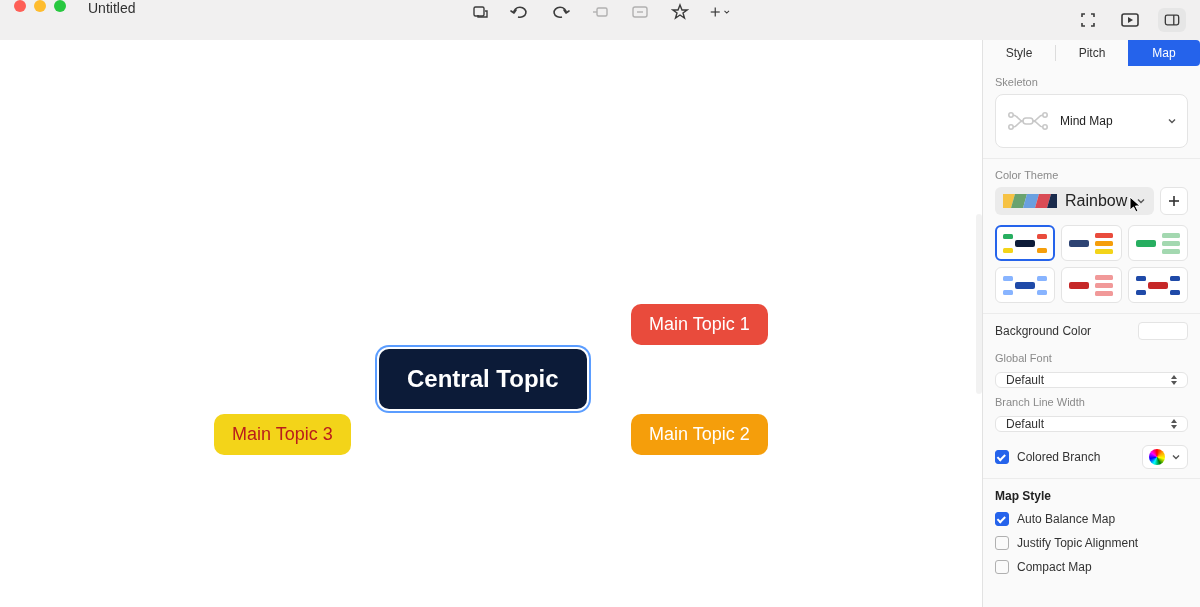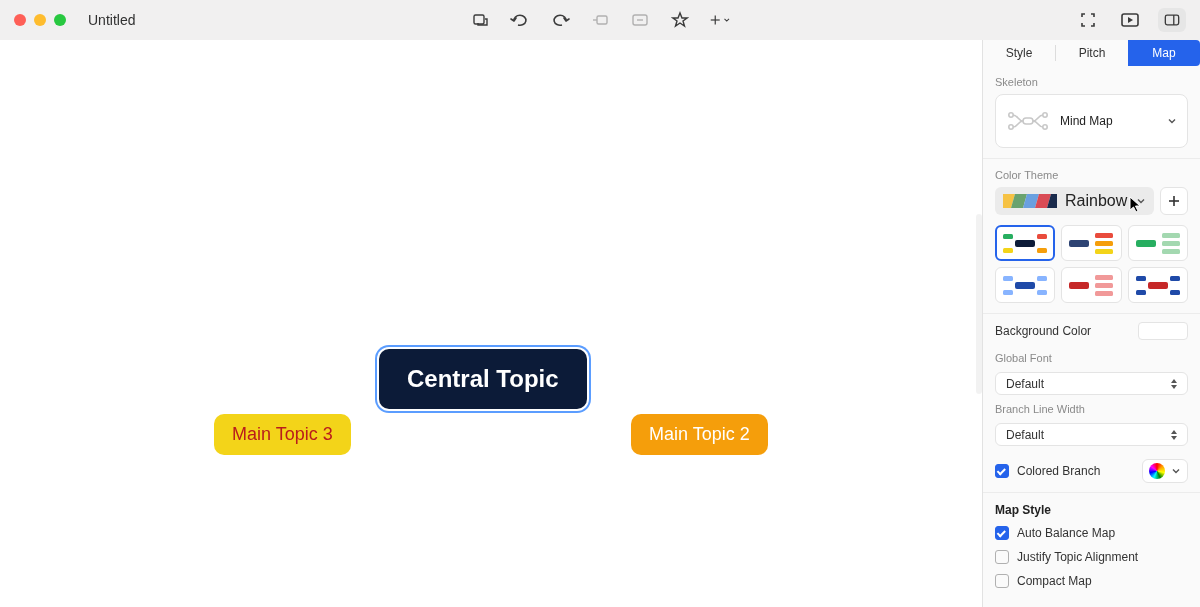--- a/index.html
+++ b/index.html
@@ -1,17 +1,17 @@
 <!DOCTYPE html>
 <html><head>
 <meta charset="utf-8">
 <style>
   * { box-sizing: border-box; margin: 0; padding: 0; }
   html, body { width: 1200px; height: 607px; font-family: -apple-system, "Helvetica Neue", Arial, sans-serif; overflow: hidden; background: #fff; }
-  .titlebar { height: 40px; background: #f1f0f0; display: flex; align-items: center; padding: 0 14px; position: relative; }
+  .titlebar { height: 40px; background: #f1f0f0; display: flex; padding: 0 14px; position: relative; }
   .traffic { display: flex; gap: 8px; margin-right: 22px; }
   .dot { width: 12px; height: 12px; border-radius: 50%; }
   .dot.red { background: #fe5f57; }
   .dot.yellow { background: #febc2e; }
   .dot.green { background: #28c840; }
   .title { font-size: 14px; font-weight: 500; color: #303030; }
   .tb-center { position: absolute; left: 50%; transform: translateX(-50%); display: flex; gap: 12px; align-items: center; }
   .tb-right { margin-left: auto; display: flex; gap: 14px; align-items: center; }
   .tb-btn { width: 28px; height: 24px; display: flex; align-items: center; justify-content: center; cursor: pointer; color: #3b3b3b; border-radius: 4px; }
   .tb-btn svg { display: block; }
@@ -45,21 +45,21 @@
   .theme-swatch { width: 54px; height: 14px; flex-shrink: 0; }
   .theme-text { font-size: 16px; color: #222; flex: 1; }
   .theme-add { width: 28px; height: 28px; background: #fff; border: 1px solid #e4e4e4; border-radius: 6px; display: flex; align-items: center; justify-content: center; }
   .theme-grid { display: grid; grid-template-columns: repeat(3, 1fr); gap: 6px; margin-top: 10px; }
   .theme-card { background: #fff; border: 1px solid #e4e4e4; border-radius: 6px; height: 36px; padding: 4px; display:flex; align-items:center; justify-content:center; }
   .theme-card.selected { border: 2px solid #2563eb; }
 
   .row { display: flex; align-items: center; justify-content: space-between; padding: 8px 12px; }
   .row .lbl { font-size: 12px; color: #333; }
   .color-swatch { width: 50px; height: 18px; background: #fff; border: 1px solid #e4e4e4; border-radius: 4px; }
-  .select { background: #fff; border: 1px solid #e4e4e4; border-radius: 6px; height: 23px; margin: 0 12px 8px; display: flex; align-items: center; padding: 0 10px; font-size: 12px; gap: 6px; }
+  .select { background: #fff; border: 1px solid #e4e4e4; border-radius: 6px; height: 16px; margin: 0 12px 8px; display: flex; align-items: center; padding: 0 10px; font-size: 12px; gap: 6px; }
   .select .txt { flex: 1; }
   .sort-icn { display:flex; flex-direction:column; gap:2px; }
   .sort-icn span { display:block; width:0; height:0; border-left:3px solid transparent; border-right:3px solid transparent; }
   .sort-icn .up { border-bottom:4px solid #555; }
   .sort-icn .dn { border-top:4px solid #555; }
   .cb-row { display: flex; align-items: center; gap: 8px; padding: 5px 12px; }
   .cb { width: 14px; height: 14px; border: 1px solid #b0b0b0; border-radius: 3px; display:flex; align-items:center; justify-content:center; }
   .cb.checked { background: #2563eb; border-color: #2563eb; }
   .cb.checked::after { content: ""; width: 6px; height: 3px; border: 2px solid #fff; border-top: none; border-right: none; transform: rotate(-45deg) translate(0,-1px); }
   .cb-label { font-size: 12px; color: #333; flex:1; }
@@ -151,20 +151,21 @@
 </div>
 
 <div class="workspace">
   <svg class="edges">
     <path d="M589 320 C 614 300, 632 282, 642 282" stroke="#e94b3c" stroke-width="3" fill="none"></path>
     <path d="M589 354 C 614 374, 632 392, 642 392" stroke="#f59e0b" stroke-width="3" fill="none"></path>
     <path d="M379 354 C 354 374, 336 392, 326 392" stroke="#f3d419" stroke-width="3" fill="none"></path>
     <path d="M379 320 C 354 300, 336 282, 326 282" stroke="#27ae60" stroke-width="3" fill="none"></path>
   </svg>
   <div class="node central" style="left:379px; top:309px;">Central Topic</div>
+  <div class="node topic1" style="left:631px; top:264px;">Main Topic 1</div>
   <div class="node topic2" style="left:631px; top:374px;">Main Topic 2</div>
   <div class="node topic3" style="left:214px; top:374px;">Main Topic 3</div>
 </div>
 
 <div class="scrollbar-hint"></div>
 
 <div class="sidebar">
   <div class="tabs">
     <div class="tab">Style</div>
     <div class="tab sep"></div>

